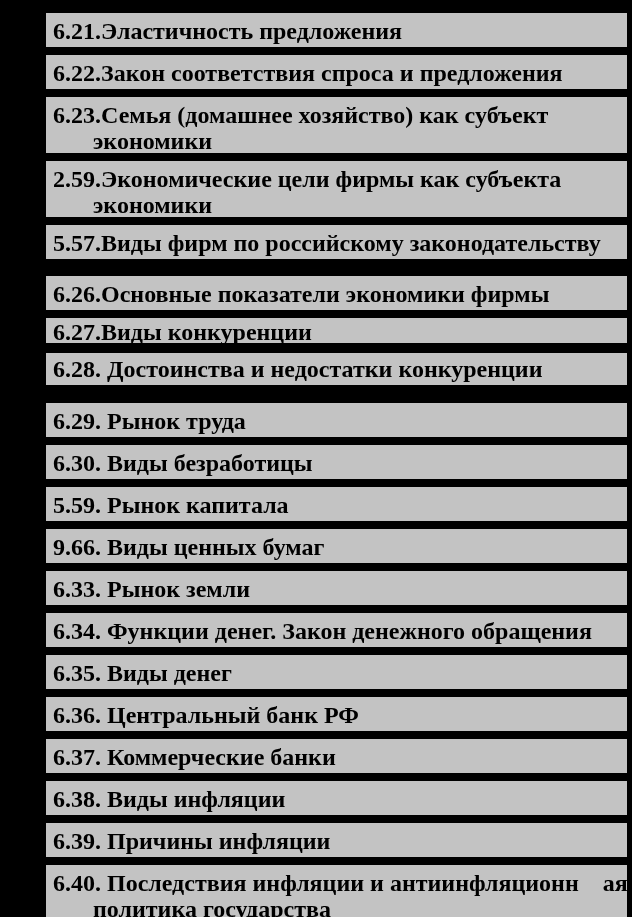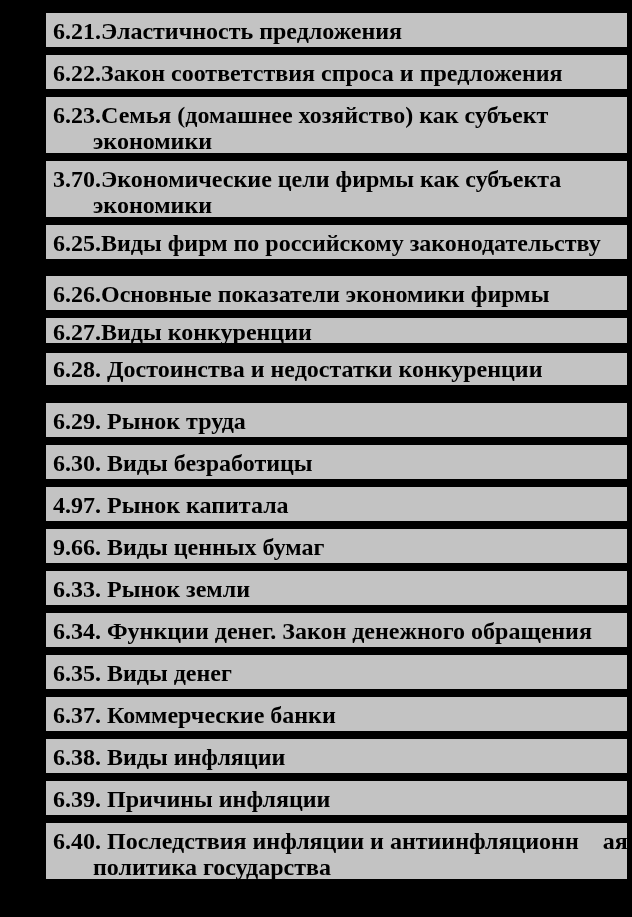--- a/index.html
+++ b/index.html
@@ -67,57 +67,60 @@
         <span class="t">6.21.Эластичность предложения</span>
       </div>
       <div class="row h1">
         <span class="t">6.22.Закон соответствия спроса и предложения</span>
       </div>
       <div class="row h2">
         <span class="t">6.23.Семья (домашнее хозяйство) как субъект</span>
         <span class="line2">экономики</span>
       </div>
       <div class="row h2">
-        <span class="t">3.70.Экономические цели фирмы как субъекта</span>
+        <span class="t">2.59.Экономические цели фирмы как субъекта</span>
         <span class="line2">экономики</span>
       </div>
       <div class="row h1">
-        <span class="t">6.25.Виды фирм по российскому законодательству</span>
+        <span class="t">5.57.Виды фирм по российскому законодательству</span>
       </div>
       <div class="divider d1"></div>
       <div class="row h1">
         <span class="t">6.26.Основные показатели экономики фирмы</span>
       </div>
       <div class="row short">
         <span class="t">6.27.Виды конкуренции</span>
       </div>
       <div class="row compact">
         <span class="t">6.28. Достоинства и недостатки конкуренции</span>
       </div>
       <div class="divider d2"></div>
       <div class="row h1">
         <span class="t">6.29. Рынок труда</span>
       </div>
       <div class="row h1">
         <span class="t">6.30. Виды безработицы</span>
       </div>
       <div class="row h1">
-        <span class="t">4.97. Рынок капитала</span>
+        <span class="t">5.59. Рынок капитала</span>
       </div>
       <div class="row h1">
         <span class="t">9.66. Виды ценных бумаг</span>
       </div>
       <div class="row h1">
         <span class="t">6.33. Рынок земли</span>
       </div>
       <div class="row h1">
         <span class="t">6.34. Функции денег. Закон денежного обращения</span>
       </div>
       <div class="row h1">
         <span class="t">6.35. Виды денег</span>
+      </div>
+      <div class="row h1">
+        <span class="t">6.36. Центральный банк РФ</span>
       </div>
       <div class="row h1">
         <span class="t">6.37. Коммерческие банки</span>
       </div>
       <div class="row h1">
         <span class="t">6.38. Виды инфляции</span>
       </div>
       <div class="row h1">
         <span class="t">6.39. Причины инфляции</span>
       </div>

